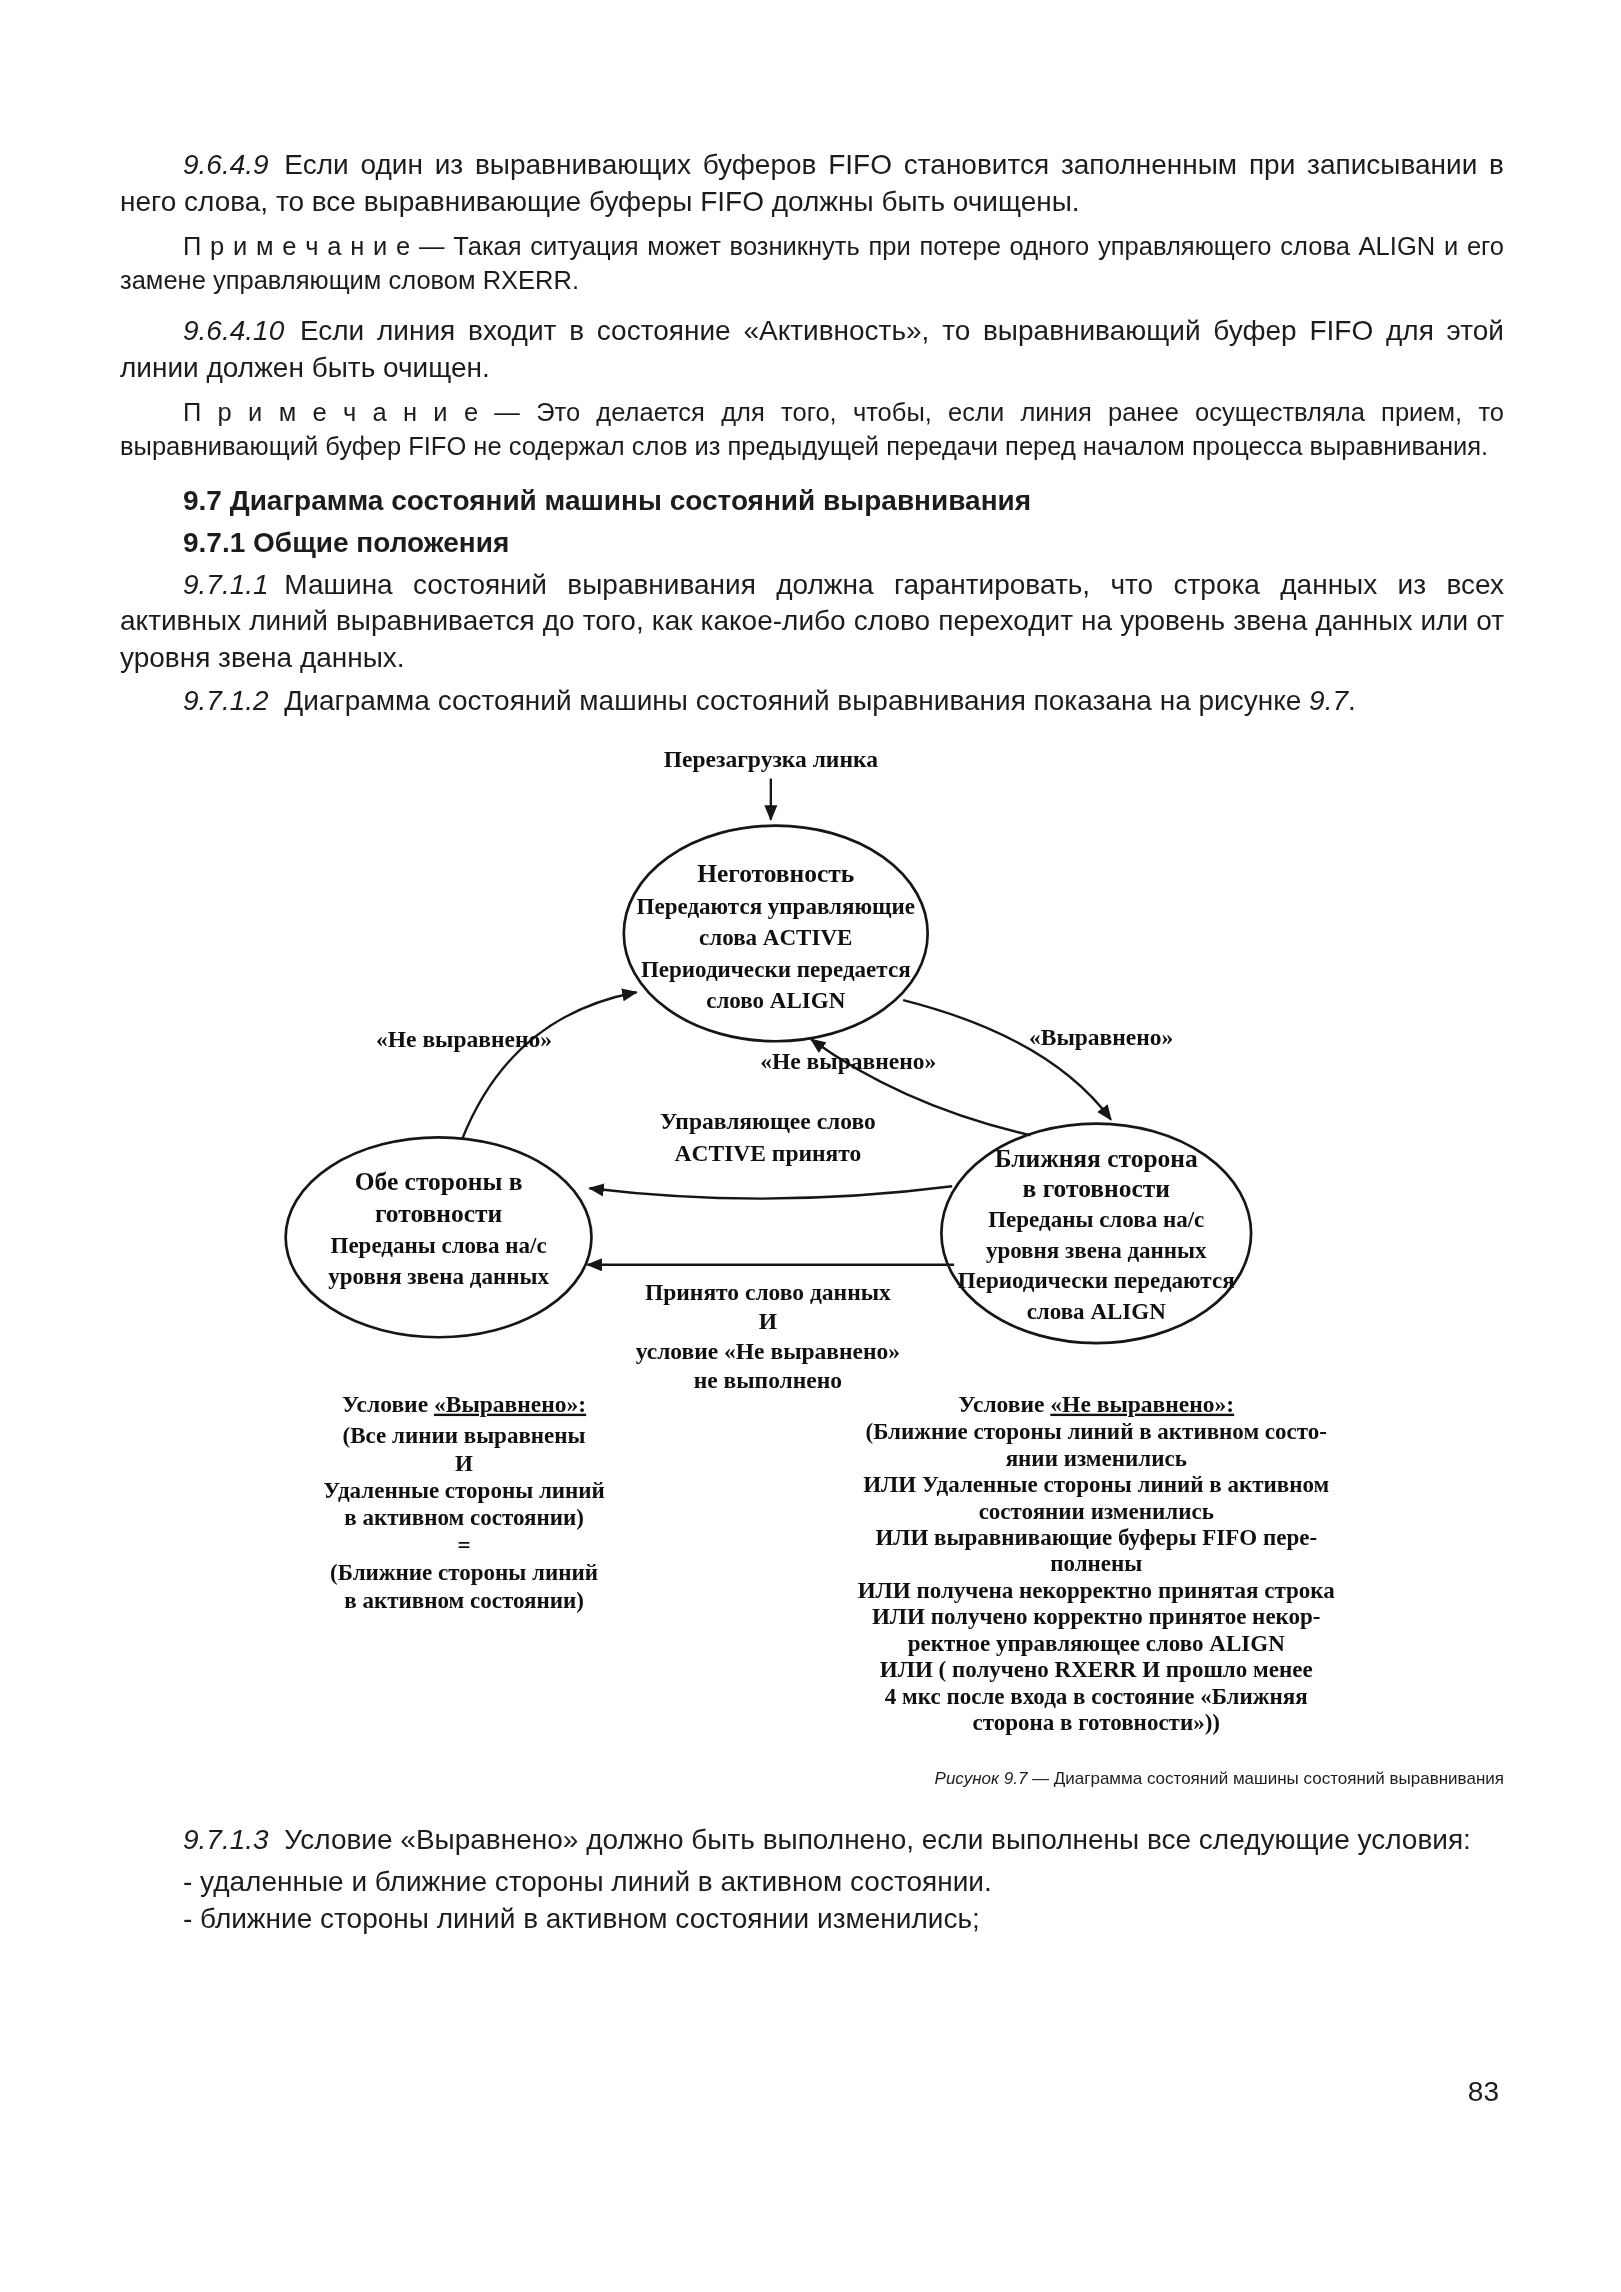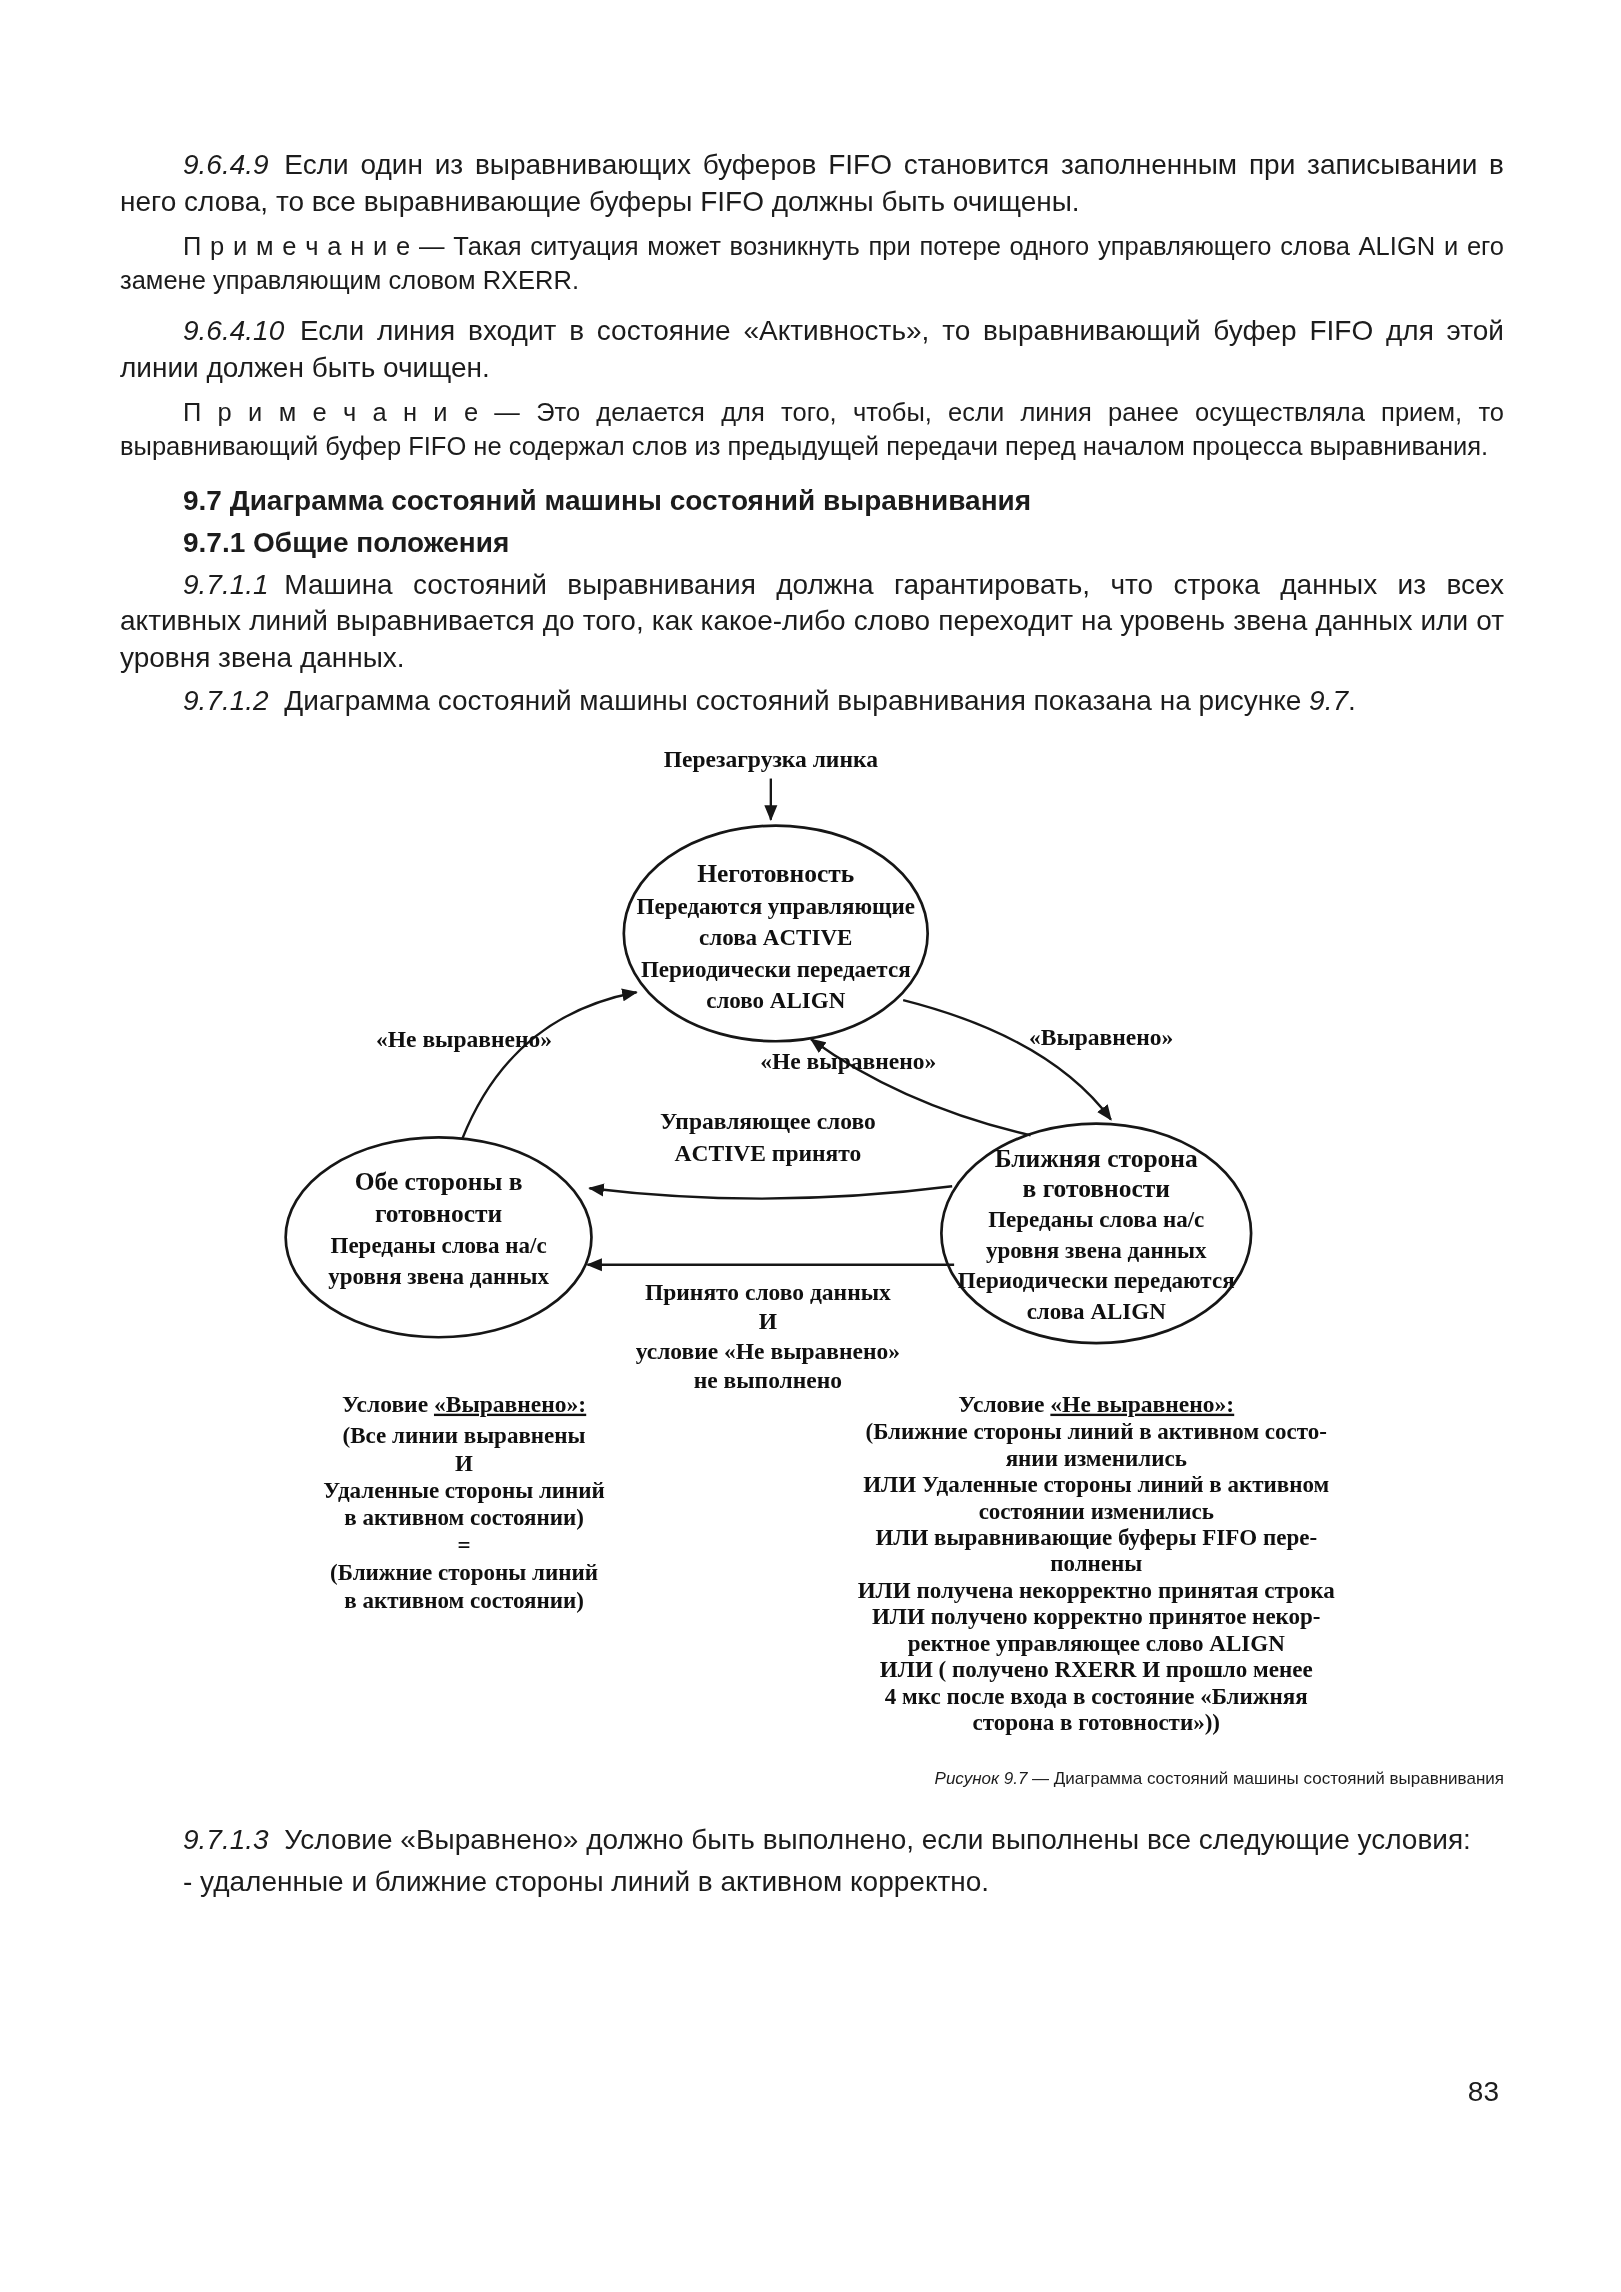--- a/index.html
+++ b/index.html
@@ -125,21 +125,22 @@
         <text x="995" y="951" class="cond-line">ИЛИ ( получено RXERR И прошло менее</text>
         <text x="995" y="978" class="cond-line">4 мкс после входа в состояние «Ближняя</text>
         <text x="995" y="1005" class="cond-line">сторона в готовности»))</text>
       </svg>
 
       <div class="caption"><span class="cap-label">Рисунок 9.7</span><span> — Диаграмма состояний машины состояний выравнивания</span></div>
     </div>
 
     <p class="para"><span class="clause-num">9.7.1.3</span><span>Условие «Выравнено» должно быть выполнено, если выполнены все следующие условия:</span></p>
 
-    <p class="bullet">- удаленные и ближние стороны линий в активном корректно.</p>
+    <p class="bullet">- удаленные и ближние стороны линий в активном состоянии.</p>
 
 
+    <p class="bullet">- ближние стороны линий в активном состоянии изменились;</p>
 
   </div>
 
   <div class="pageno">83</div>
 </div>
 
 
 </body></html>

